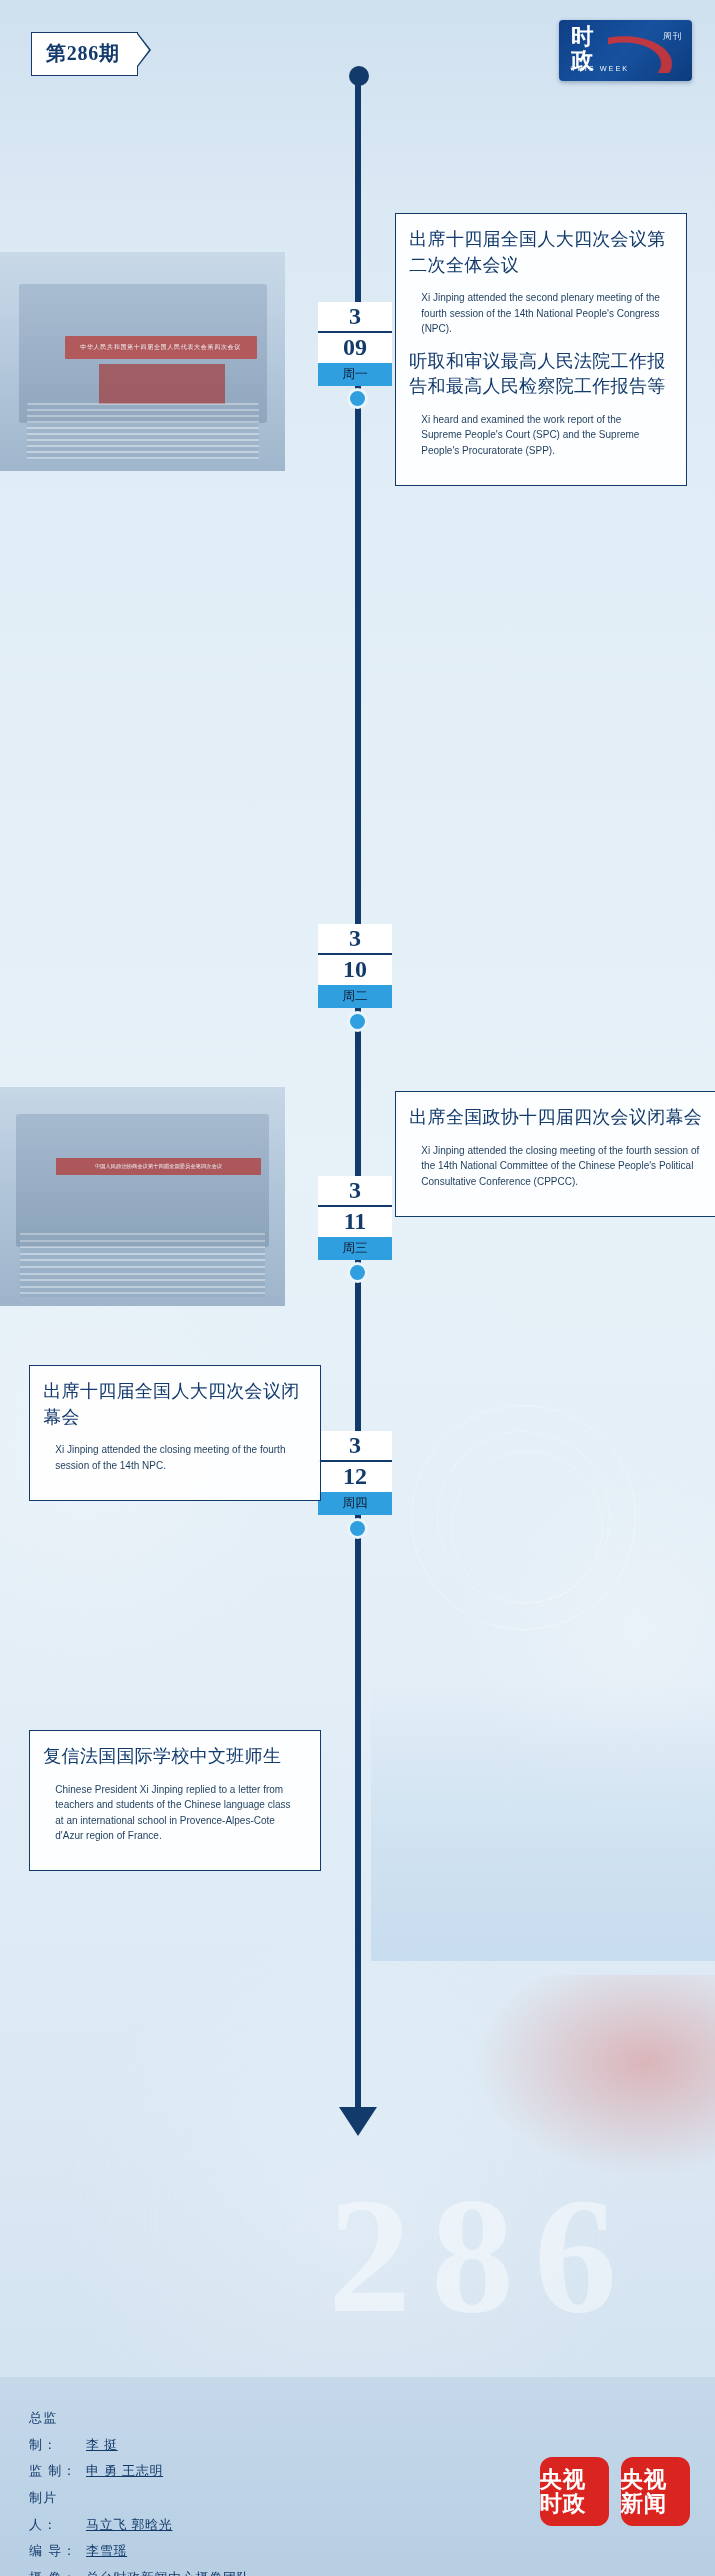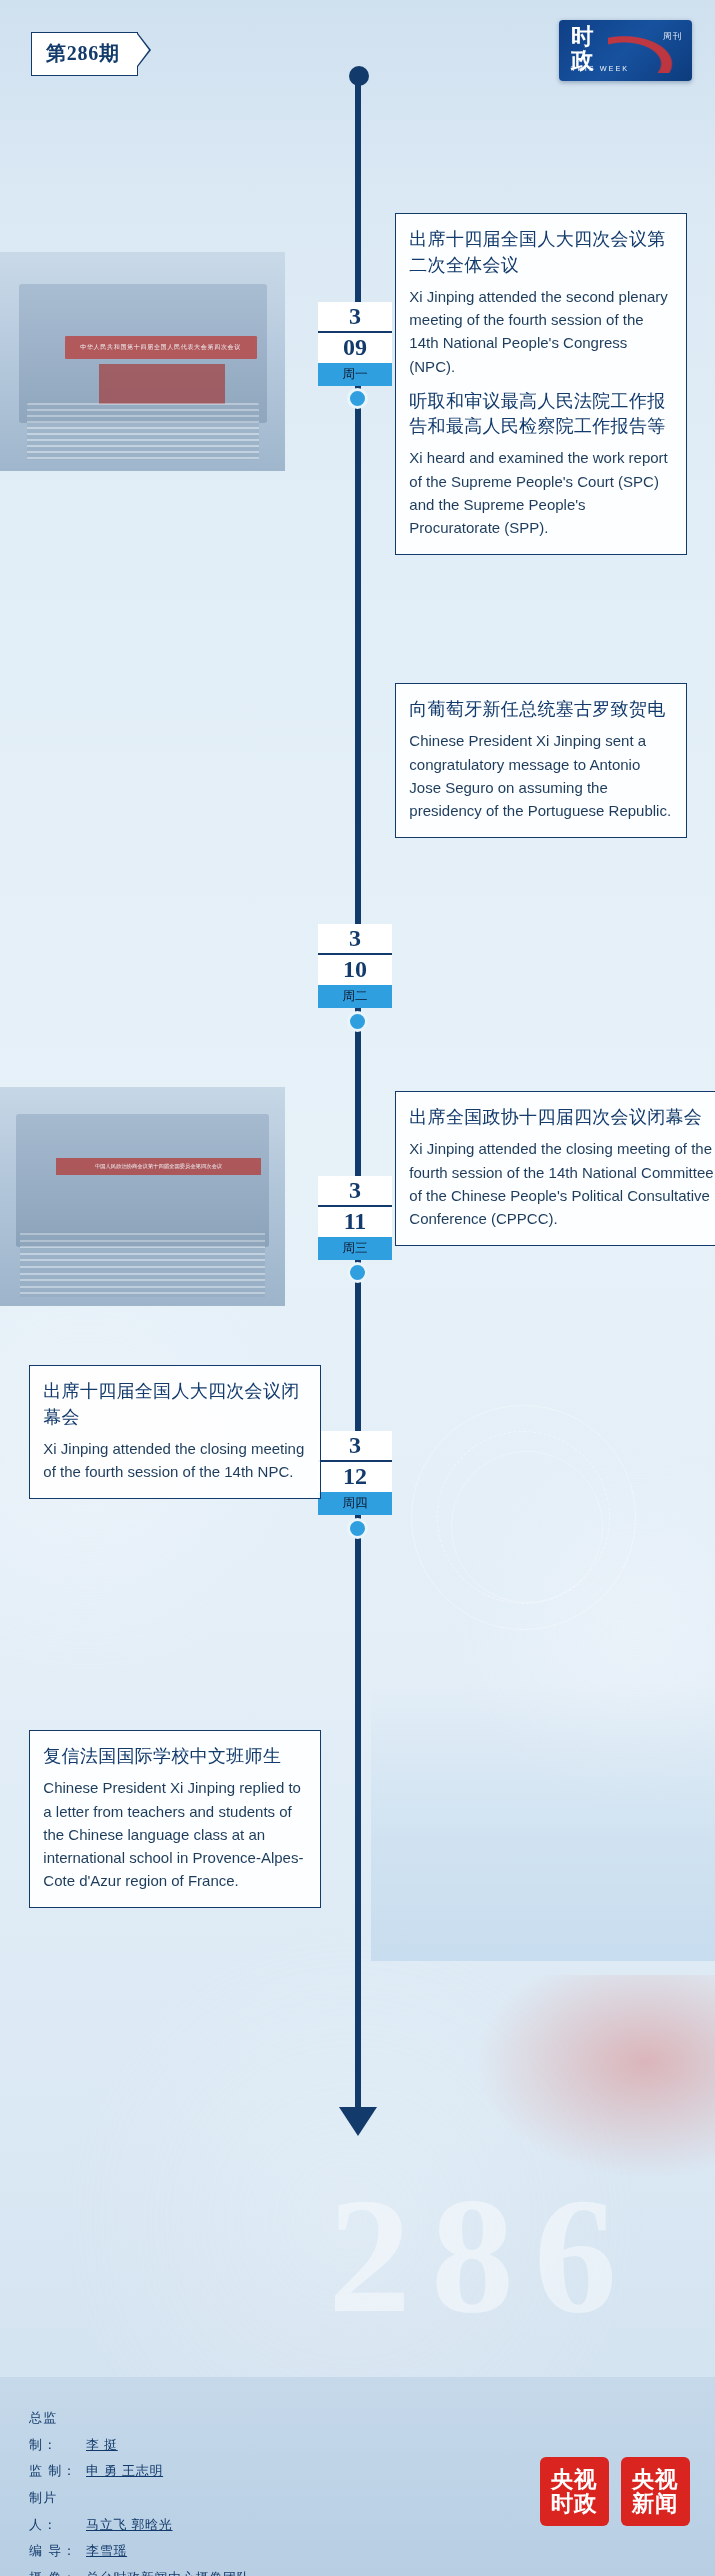--- a/index.html
+++ b/index.html
@@ -128,21 +128,21 @@
     position:absolute; background:rgba(255,255,255,.92);
     border:1.3px solid #123a6b; padding:13.3px 13.3px 14.6px;
   }
   .card h3 {
     margin:0 0 6.6px; font-size:18px; line-height:1.42; color:#123a6b;
     font-family:"Liberation Serif","DejaVu Serif",serif; font-weight:normal;
     letter-spacing:0.3px;
   }
   .card h3.second { margin-top:10.6px; }
   .card p {
-    margin:0; font-size:15px; line-height:1.55; color:#1d3c5c;
+    margin:12px; font-size:10px; line-height:1.55; color:#1d3c5c;
   }
   .card p + h3 { margin-top:12px; }
 
   
   .photo { position:absolute; overflow:hidden; }
   .photo .ph-in { position:absolute; inset:0; }
 
   .ph1 { left:0; top:252px; width:285px; height:219px; }
   .ph1 .ph-in {
     background:linear-gradient(180deg,#c9d9e8 0%,#b9ccdf 40%,#9fb6cc 100%);
@@ -207,23 +207,23 @@
     position:absolute; left:0; bottom:0; width:716px; height:199px;
     background:linear-gradient(180deg,#c5d9ea 0%,#b7cee3 100%);
   }
   .credits {
     position:absolute; left:29px; top:28px; color:#123a6b; font-size:13px; line-height:2.05;text-decoration:underline;
   }
   .credits .row span.k { display:inline-block; width:57px; letter-spacing:1.3px; }
   .credits .row span.v { letter-spacing:0.7px; }
   .badges { position:absolute; right:26.5px; top:80px; display:flex; gap:12px; }
   .badge-cctv {
-    width:69px; height:69px; border-radius:6px; color:#fff; font-weight:bold;
-    font-family:"Liberation Serif","DejaVu Serif",serif;
-    display:flex; align-items:center; justify-content:center; text-align:center;
+    width:69px; height:69px; border-radius:12px; color:#fff; font-weight:bold;
+    font-family:"Liberation Serif","DejaVu Serif",serif;
+    display:flex; align-items:center; text-align:center;
     font-size:22.5px; line-height:1.05; letter-spacing:0.7px;
   }
   .badge-a { background:#d9241f; }
   .badge-b { background:#d9241f; }
   .badge-cctv span { display:block; }
 </style>
 </head>
 <body>
 
 <div class="page">
@@ -303,24 +303,20 @@
     <div class="w">周四</div>
   </div>
 
   <div class="card" style="left:395px; top:213px; width:292px;">
     <h3>出席十四届全国人大四次会议第二次全体会议</h3>
     <p>Xi Jinping attended the second plenary meeting of the fourth session of the 14th National People's Congress (NPC).</p>
     <h3 class="second">听取和审议最高人民法院工作报告和最高人民检察院工作报告等</h3>
     <p>Xi heard and examined the work report of the Supreme People's Court (SPC) and the Supreme People's Procuratorate (SPP).</p>
   </div>
 
-  <div class="card" style="left:395px; top:683px; width:292px;">
-    <h3>向葡萄牙新任总统塞古罗致贺电</h3>
-    <p>Chinese President Xi Jinping sent a congratulatory message to Antonio Jose Seguro on assuming the presidency of the Portuguese Republic.</p>
-  </div>
 
 
   <div class="card" style="left:395px; top:1091px; width:340px;">
     <h3>出席全国政协十四届四次会议闭幕会</h3>
     <p>Xi Jinping attended the closing meeting of the fourth session of the 14th National Committee of the Chinese People's Political Consultative Conference (CPPCC).</p>
   </div>
 
   <div class="card" style="left:29px; top:1365px; width:292px;">
     <h3>出席十四届全国人大四次会议闭幕会</h3>
     <p>Xi Jinping attended the closing meeting of the fourth session of the 14th NPC.</p>

